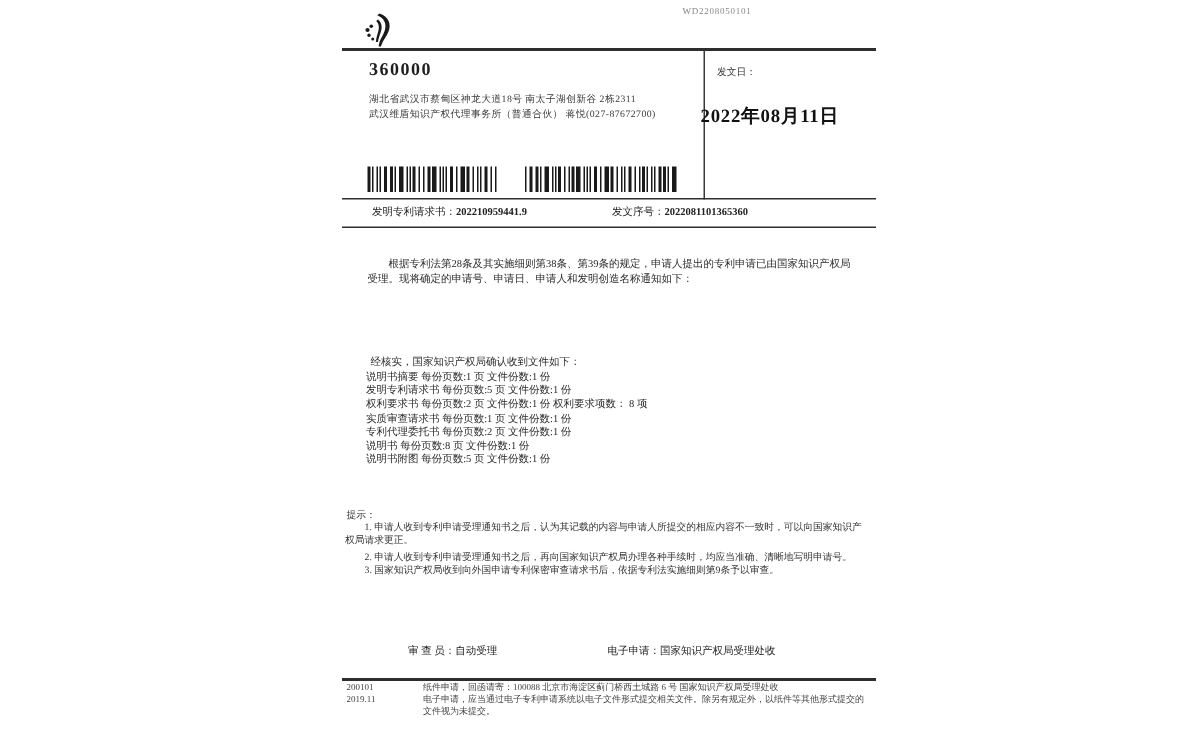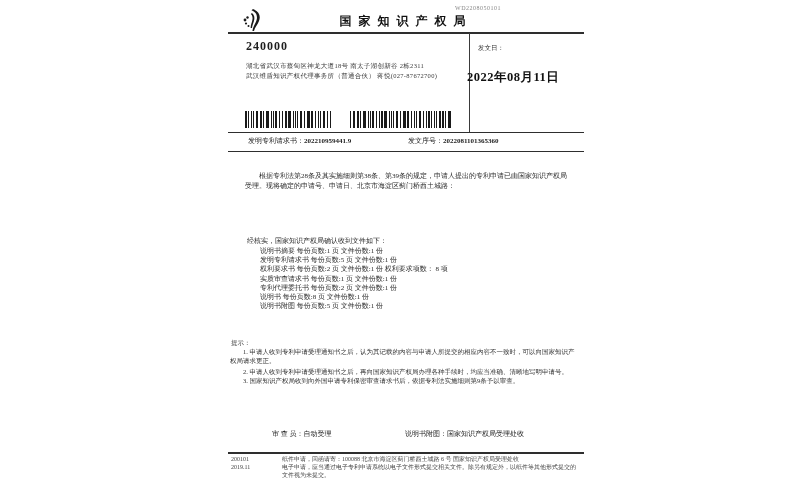--- a/index.html
+++ b/index.html
@@ -30,21 +30,21 @@
   
   .ref{top:136px;font-size:7px;color:#222;white-space:nowrap;}
   .ref b{font-weight:bold;}
   
   .notice-title{left:228px;top:156px;width:356px;text-align:center;
     font-size:10.5px;font-weight:bold;letter-spacing:6px;color:#111;}
   .body-text{font-size:7px;line-height:9.5px;color:#2b2b2b;}
   .intro{left:245px;top:172px;width:326px;text-indent:2em;}
   .fieldlist{left:258px;top:192px;white-space:pre-line;line-height:9px;}
   .received{left:247px;top:237px;white-space:nowrap;}
-  .doclist{left:260px;top:247px;line-height:9.2px;white-space:pre-line;}
+  .doclist{left:244px;top:247px;line-height:9.2px;white-space:pre-line;}
   
   .notes-heading{left:231px;top:339px;font-size:6.5px;color:#333;}
   .note{left:230px;width:348px;font-size:6.5px;line-height:9px;
     text-indent:2em;color:#333;}
   
   .signoff{top:429px;font-size:7px;color:#222;white-space:nowrap;}
   
   .footer-rule{top:452px;height:2px;}
   .footer-small{font-size:6px;color:#444;white-space:nowrap;line-height:8px;}
   .footer-lines{left:282px;top:455px;width:300px;font-size:6px;color:#444;
@@ -58,25 +58,24 @@
 <div class="doc">
 
   <svg class="abs logo" viewBox="0 0 26 26">
     <path d="M12 2 C18 4 20 9 18 14 C16.5 18 14 20 13 24 L11.4 24 C12 19 14.5 17 15.6 13 C16.8 8.6 15 5 10.5 3.2 Z" fill="#1a1a1a"></path>
     <path d="M11 6 C13.5 8 14 11 12.8 14.5 C12 17 11.3 18.5 11 21 L9.6 21 C9.8 18 10.6 16 11.2 13.8 C12 11 11.6 8.6 9.8 7 Z" fill="#1a1a1a"></path>
     <circle cx="4" cy="13" r="1.4" fill="#1a1a1a"></circle>
     <circle cx="6.5" cy="10.5" r="1.2" fill="#1a1a1a"></circle>
     <circle cx="5" cy="16.5" r="1.1" fill="#1a1a1a"></circle>
     <circle cx="7.5" cy="19" r="1.0" fill="#1a1a1a"></circle>
   </svg>
-  <div class="abs agency-title">国家知识产权局</div>
   <div class="abs doc-code">WD2208050101</div>
   <div class="abs rule thick" style="top:32px;"></div>
 
-  <div class="abs postal-code">240000</div>
+  <div class="abs postal-code">360000</div>
   <div class="abs addr" style="top:62px;">湖北省武汉市蔡甸区神龙大道18号 南太子湖创新谷 2栋2311</div>
   <div class="abs addr" style="top:72px;">武汉维盾知识产权代理事务所（普通合伙） 蒋悦(027-87672700)</div>
 
   <div class="abs vline"></div>
   <div class="abs issue-date-label">发文日：</div>
   <div class="abs issue-date">2022年08月11日</div>
 
   <div class="abs barcode" style="left:245px;width:88px;">
       <span style="width: 2px;"></span>
       <i style="width: 1px;"></i>
@@ -206,40 +205,40 @@
   <div class="abs rule" style="top:132px;"></div>
 
   <div class="abs ref" style="left:248px;">
     <span>发明专利请求书：</span><b>202210959441.9</b>
   </div>
   <div class="abs ref" style="left:408px;">
     <span>发文序号：</span><b>2022081101365360</b>
   </div>
   <div class="abs rule" style="top:151px;"></div>
 
-  <div class="abs body-text intro">根据专利法第28条及其实施细则第38条、第39条的规定，申请人提出的专利申请已由国家知识产权局受理。现将确定的申请号、申请日、北京市海淀区蓟门桥西土城路：</div>
+  <div class="abs body-text intro">根据专利法第28条及其实施细则第38条、第39条的规定，申请人提出的专利申请已由国家知识产权局受理。现将确定的申请号、申请日、申请人和发明创造名称通知如下：</div>
   <div class="abs body-text received">经核实，国家知识产权局确认收到文件如下：</div>
   <div class="abs body-text doclist">说明书摘要 每份页数:1 页 文件份数:1 份
 发明专利请求书 每份页数:5 页 文件份数:1 份
 权利要求书 每份页数:2 页 文件份数:1 份 权利要求项数： 8 项
 实质审查请求书 每份页数:1 页 文件份数:1 份
 专利代理委托书 每份页数:2 页 文件份数:1 份
 说明书 每份页数:8 页 文件份数:1 份
 说明书附图 每份页数:5 页 文件份数:1 份</div>
 
   <div class="abs notes-heading">提示：</div>
   <div class="abs note" style="top:347px;">1. 申请人收到专利申请受理通知书之后，认为其记载的内容与申请人所提交的相应内容不一致时，可以向国家知识产权局请求更正。</div>
   <div class="abs note" style="top:367px;">2. 申请人收到专利申请受理通知书之后，再向国家知识产权局办理各种手续时，均应当准确、清晰地写明申请号。</div>
   <div class="abs note" style="top:376px;">3. 国家知识产权局收到向外国申请专利保密审查请求书后，依据专利法实施细则第9条予以审查。</div>
 
   <div class="abs signoff" style="left:272px;">
     <span>审 查 员：</span><span>自动受理</span>
   </div>
   <div class="abs signoff" style="left:405px;">
-    <span>说明书附图：</span><span>国家知识产权局受理处收</span>
+    <span>电子申请：</span><span>国家知识产权局受理处收</span>
   </div>
 
   <div class="abs rule footer-rule"></div>
   <div class="abs footer-small" style="left:231px;top:455px;">200101</div>
   <div class="abs footer-small" style="left:231px;top:463px;">2019.11</div>
   <div class="abs footer-lines">纸件申请，回函请寄：100088 北京市海淀区蓟门桥西土城路 6 号  国家知识产权局受理处收
 电子申请，应当通过电子专利申请系统以电子文件形式提交相关文件。除另有规定外，以纸件等其他形式提交的
 文件视为未提交。</div>
 
 </div>

